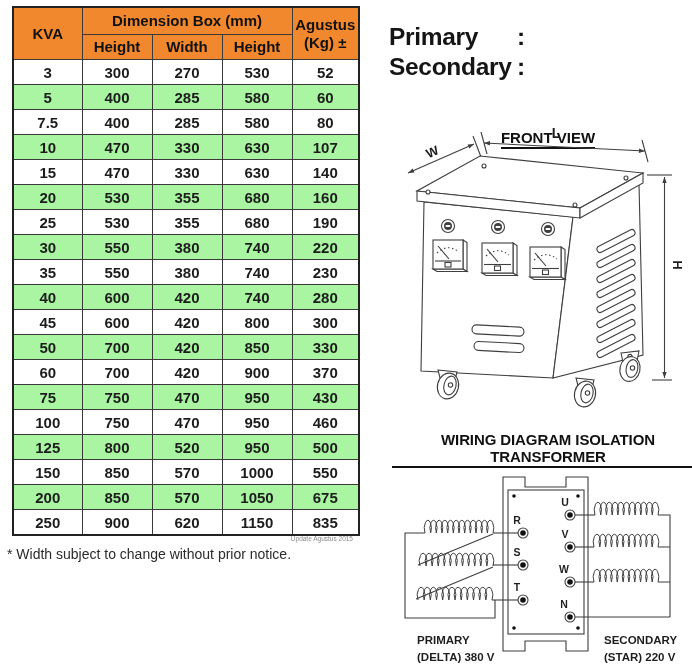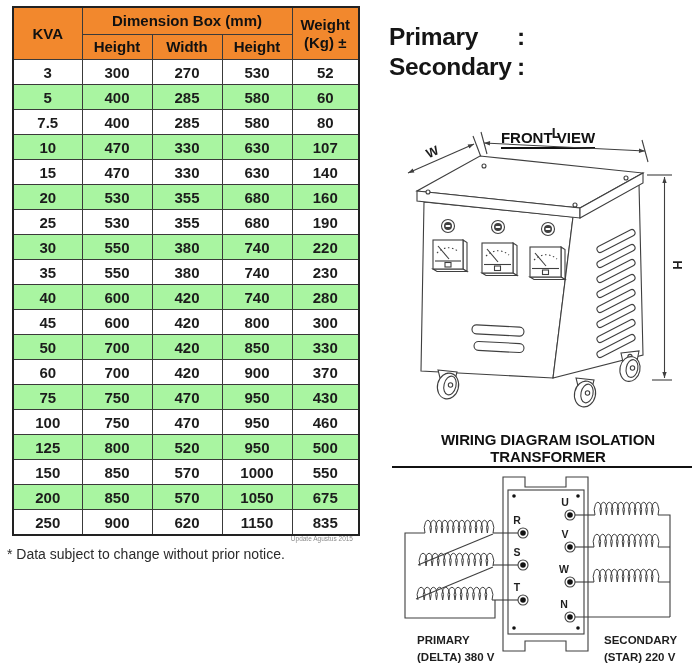--- a/index.html
+++ b/index.html
@@ -49,21 +49,21 @@
       <col style="width:70px">
       <col style="width:70px">
     <col style="width:70px">
       <col style="width:67px">
   </colgroup>
   <thead>
     <tr class="h1">
       <th rowspan="2">KVA</th>
       <th colspan="3">Dimension Box (mm)</th>
       <th rowspan="2">
-        <div>Weight</div>
+        <div>Agustus</div>
         <div>(Kg) ±</div>
       </th>
     </tr>
     <tr class="h2">
       <th>Height</th>
       <th>Width</th>
       <th>Height</th>
     </tr>
   </thead>
   <tbody>
@@ -196,21 +196,21 @@
       <tr>
         <td>250</td>
         <td>900</td>
         <td>620</td>
         <td>1150</td>
         <td>835</td>
       </tr>
     </tbody>
 </table>
 
-<div class="abs footnote">* Data subject to change without prior notice.</div>
+<div class="abs footnote">* Width subject to change without prior notice.</div>
 <div class="abs update-note">Update Agustus 2015</div>
 
 <div class="abs specs">
   <div class="row">
     <span>Primary</span>
     <span>:</span>
   </div>
   <div class="row">
     <span>Secondary</span>
     <span>:</span>

